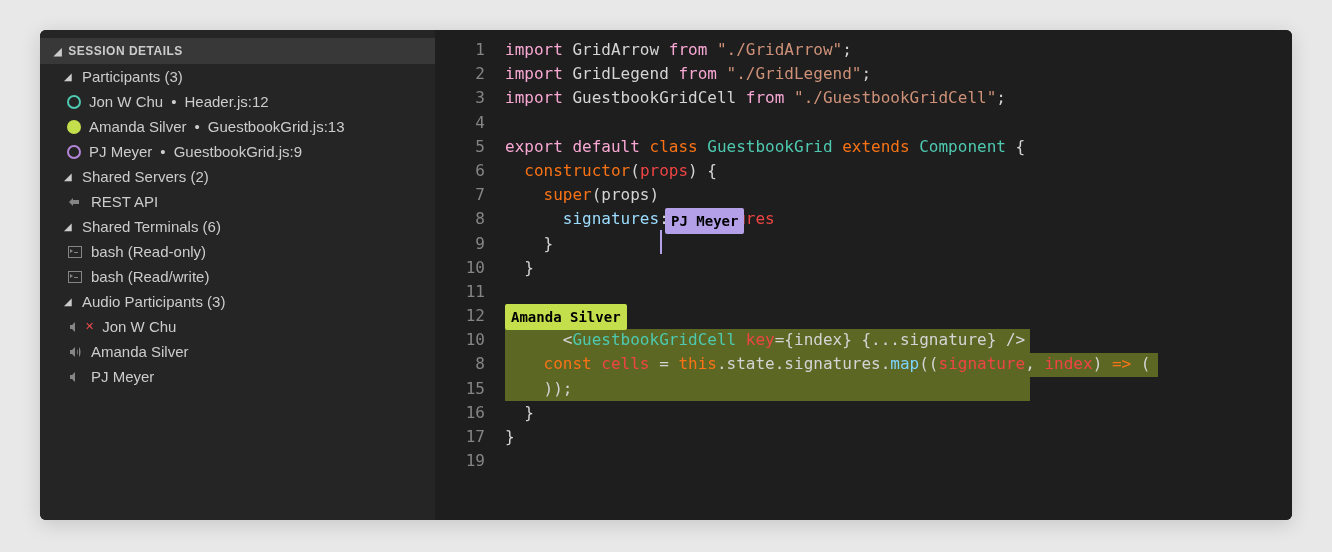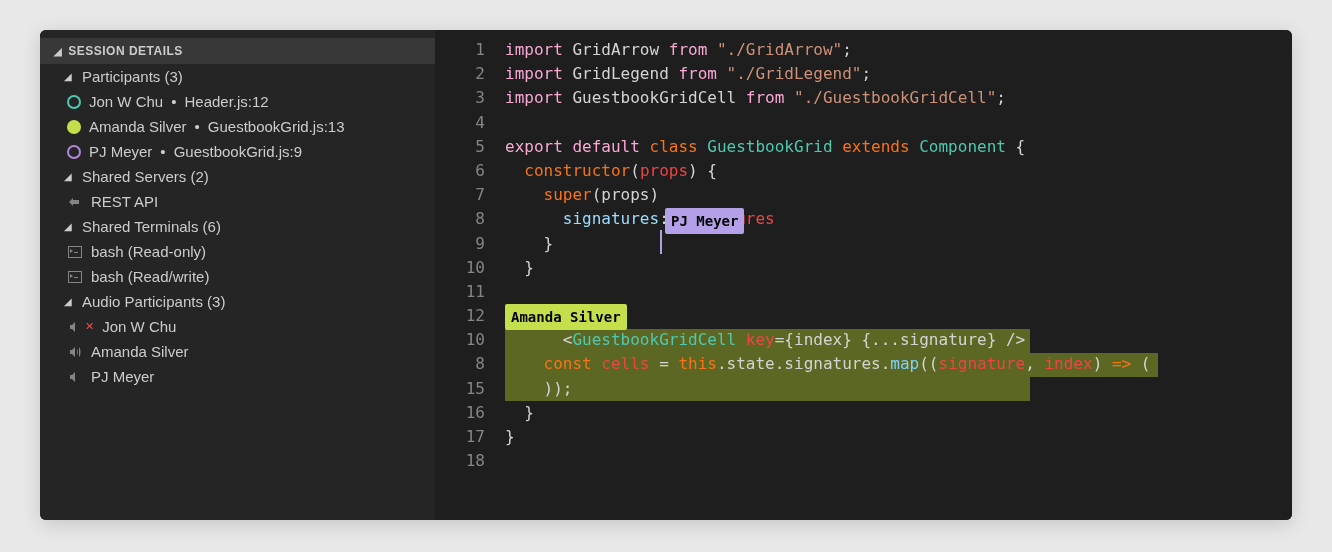--- a/index.html
+++ b/index.html
@@ -149,21 +149,21 @@
         <div class="line">8</div>
         <div class="line">9</div>
         <div class="line">10</div>
         <div class="line">11</div>
         <div class="line">12</div>
         <div class="line">10</div>
         <div class="line">8</div>
         <div class="line">15</div>
         <div class="line">16</div>
         <div class="line">17</div>
-        <div class="line">18</div>
+        <div class="line">19</div>
     </div>
     <div class="code">
       <div class="cursor-tag tag-pj">PJ Meyer</div>
       <div class="cursor-line-pj"></div>
       <div class="cursor-tag tag-amanda">Amanda Silver</div>
       <div class="hl-amanda hl1"></div>
       <div class="hl-amanda hl2"></div>
       <div class="hl-amanda hl3"></div>
 
       <div class="line"><span class="k-pink">import</span><span> GridArrow </span><span class="k-pink">from</span><span class="k-str"> "./GridArrow"</span><span>;</span></div>

